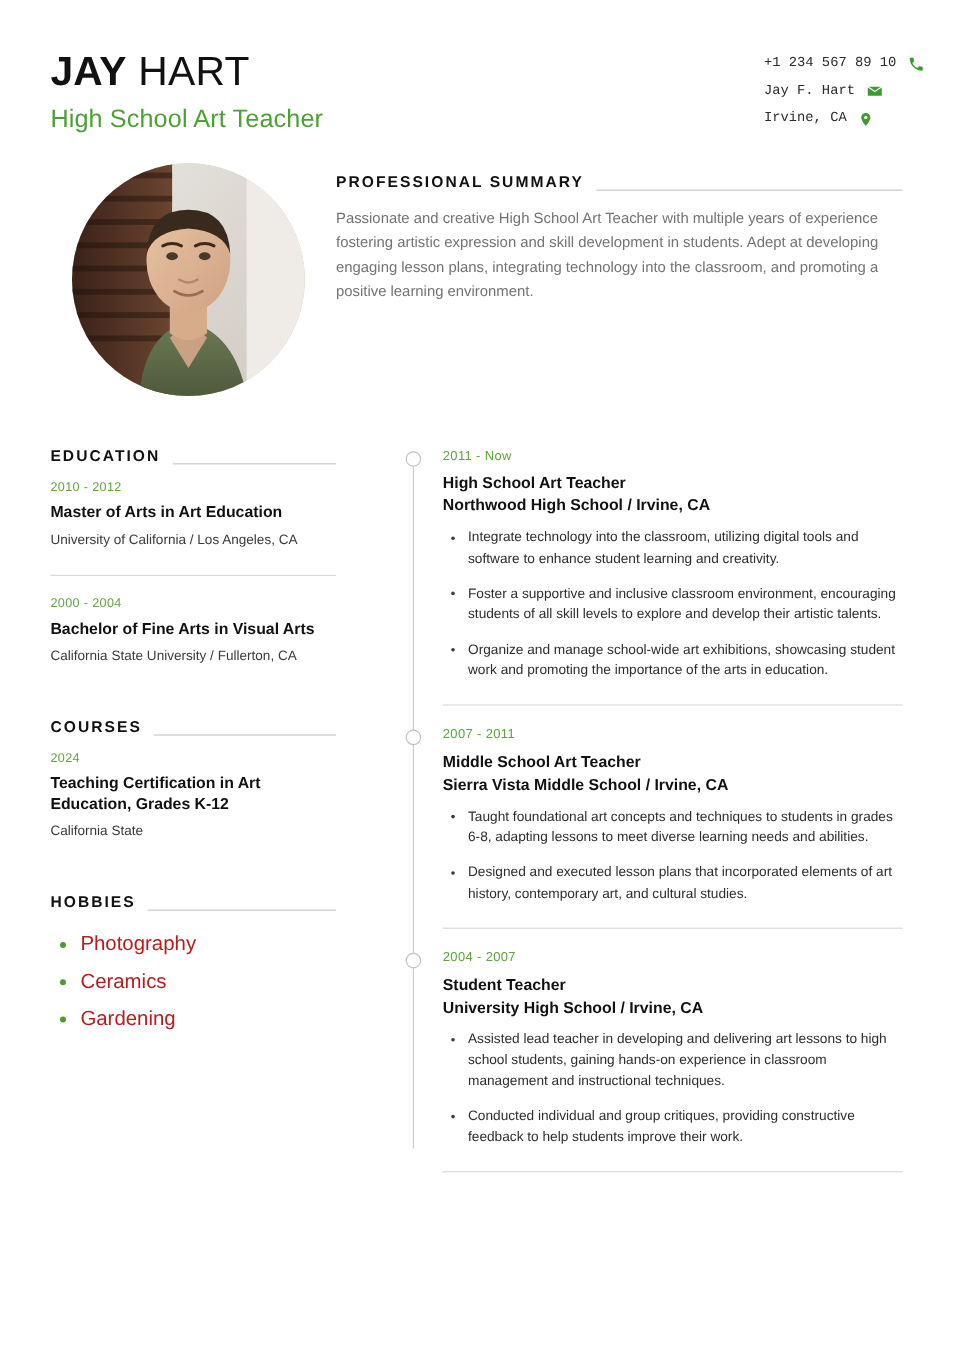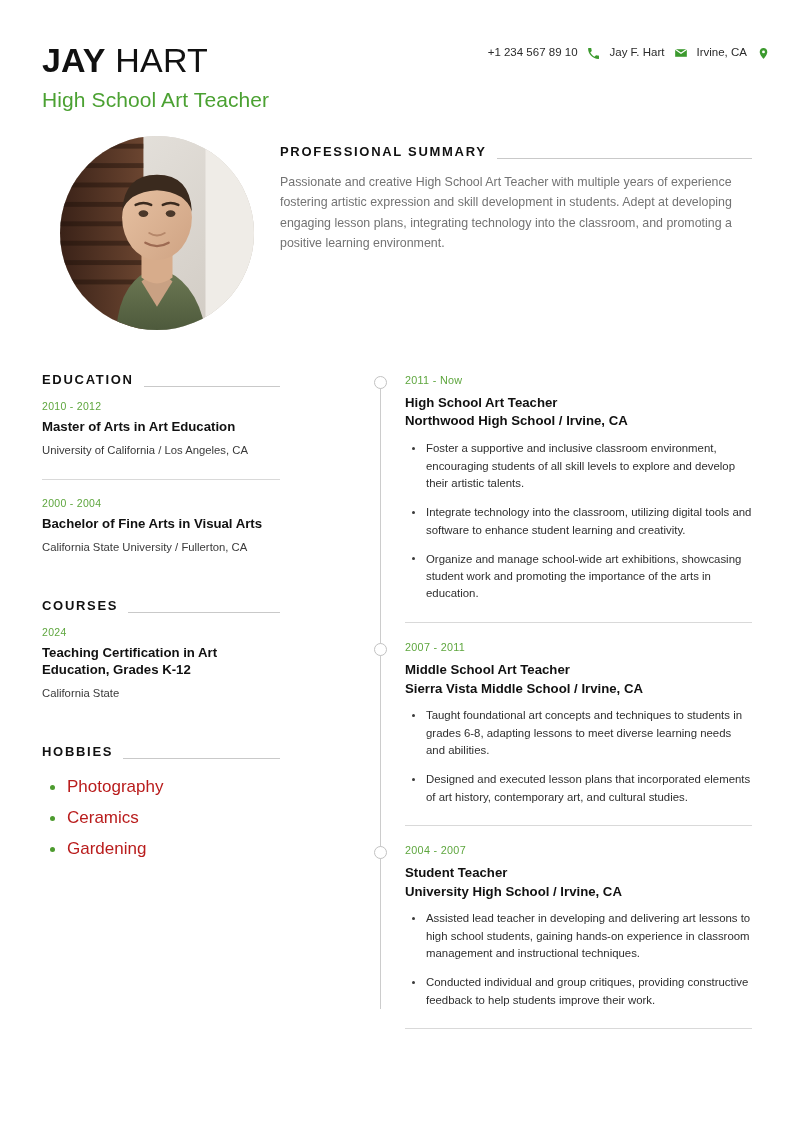--- a/index.html
+++ b/index.html
@@ -48,23 +48,24 @@
     font-size: 21px;
     font-weight: 400;
     color: #4BA132;
     margin-top: 9px;
     letter-spacing: 0.1px;
   }
 
   .contact-block {
     padding-top: 10px;
     display: flex;
-    flex-direction: row;
+    flex-direction: column;
     gap: 9px;
     align-items: flex-start;
+    font-family: Liberation Mono, monospace;
   }
 
   .contact-row {
     display: flex;
     align-items: center;
     justify-content: flex-end;
     gap: 9px;
     font-size: 11.5px;
     color: #2b2b2b;
     line-height: 1;
@@ -135,21 +136,20 @@
     font-size: 12.4px;
     line-height: 1.65;
     color: #737373;
   }
 
   
   .columns {
     display: flex;
     margin-top: 42px;
     align-items: flex-start;
-    gap: 36px;
   }
 
   .left-col {
     width: 250px;
     flex: 0 0 250px;
     padding-left: 12px;
   }
 
   .right-col {
     flex: 1 1 auto;
@@ -458,22 +458,22 @@
 
       <div class="timeline">
         <div class="timeline-line"></div>
 
         <div class="exp-entry">
           <span class="exp-marker"></span>
           <div class="exp-date">2011 - Now</div>
           <div class="exp-role">High School Art Teacher</div>
           <div class="exp-org">Northwood High School / Irvine, CA</div>
           <ul class="bullets">
+            <li class="bullet">Integrate technology into the classroom, utilizing digital tools and software to enhance student learning and creativity.</li>
             <li class="bullet">Foster a supportive and inclusive classroom environment, encouraging students of all skill levels to explore and develop their artistic talents.</li>
-            <li class="bullet">Integrate technology into the classroom, utilizing digital tools and software to enhance student learning and creativity.</li>
             <li class="bullet">Organize and manage school-wide art exhibitions, showcasing student work and promoting the importance of the arts in education.</li>
           </ul>
         </div>
 
         <div class="exp-divider"></div>
 
         <div class="exp-entry">
           <span class="exp-marker"></span>
           <div class="exp-date">2007 - 2011</div>
           <div class="exp-role">Middle School Art Teacher</div>

